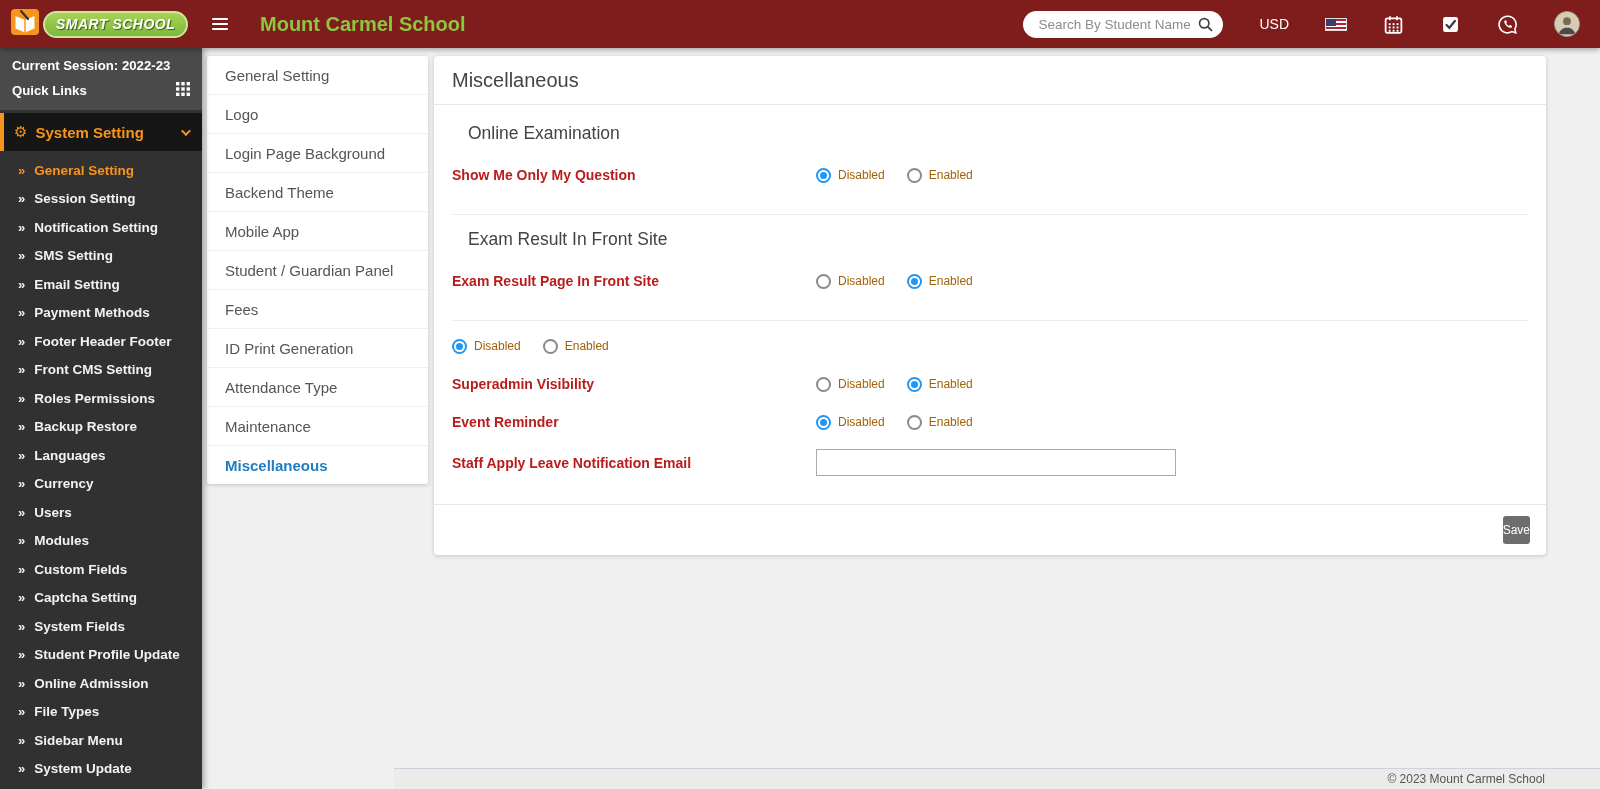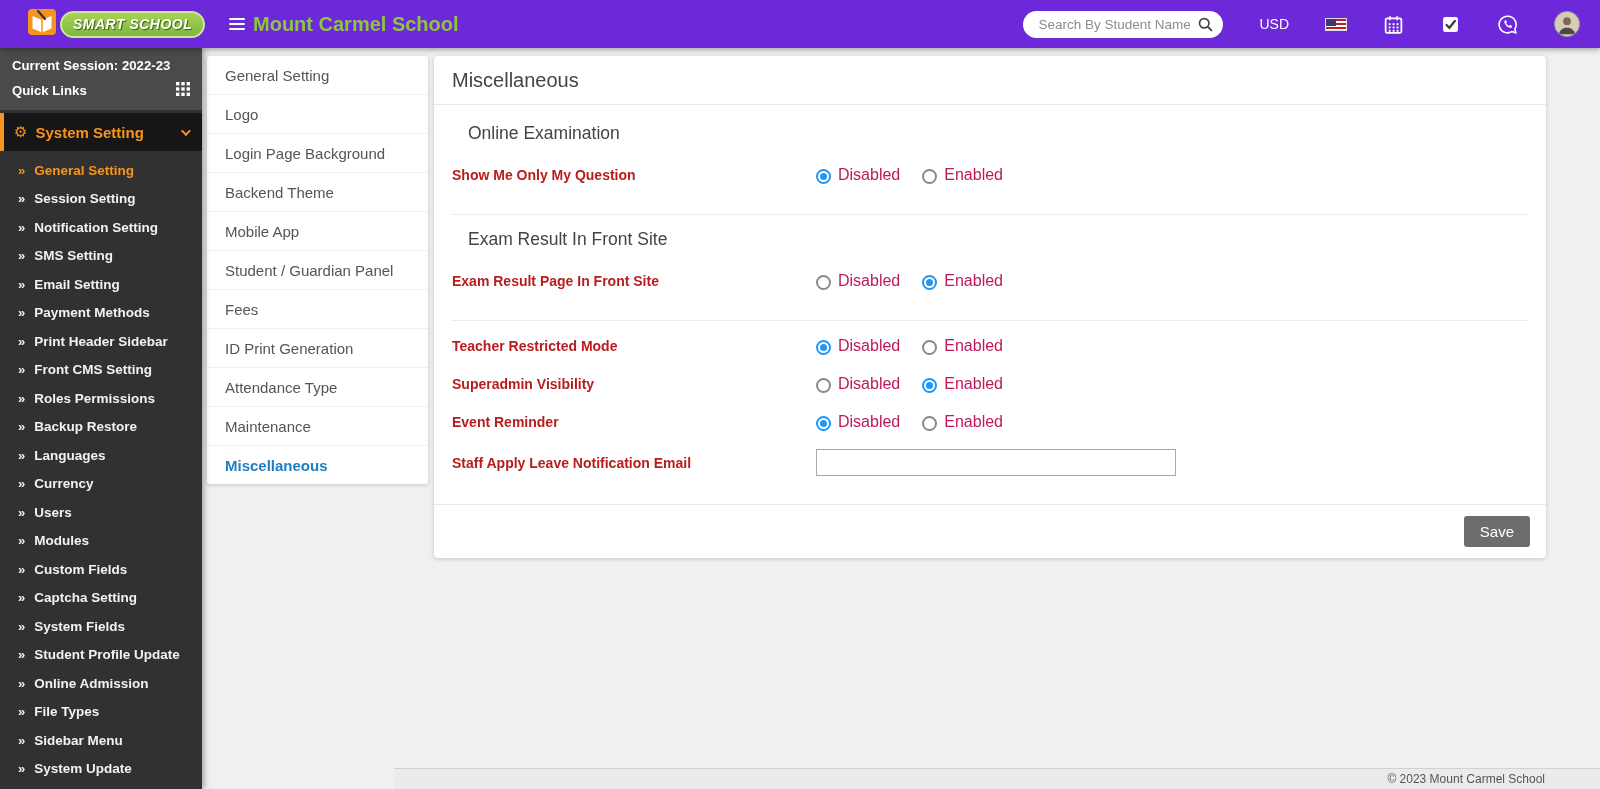--- a/index.html
+++ b/index.html
@@ -1,28 +1,28 @@
 <!DOCTYPE html>
 <html><head>
 <meta charset="utf-8">
 <style>
   * { margin:0; padding:0; box-sizing:border-box; }
   html,body { width:1600px; height:789px; overflow:hidden; }
   body { font-family:"Liberation Sans", sans-serif; background:#f0f0f0; position:relative; }
 
   
-  .header { position:absolute; top:0; left:0; right:0; height:48px; background:#6d28d9;
-            display:flex; align-items:center; z-index:10; box-shadow:0 2px 5px rgba(0,0,0,.3);padding-left:17px; }
+  .header { position:absolute; top:0; left:0; right:0; height:48px; background:#7f1d1d;
+            display:flex; align-items:center; z-index:10; box-shadow:0 2px 5px rgba(0,0,0,.3); }
   .logo-wrap { width:197px; display:flex; align-items:center; padding-left:10px; flex:0 0 197px; }
   .logo-pill { margin-left:3px; background:linear-gradient(#a8d356,#7cb83d); border:2px solid #cde69c;
                border-radius:14px; padding:3px 11px 4px; color:#fff; font-weight:bold; font-style:italic;
                font-size:14px; letter-spacing:.5px; text-shadow:1px 1px 1px #3c5a14; white-space:nowrap; }
   .hamburger { margin-left:15px; display:flex; flex-direction:column; gap:2.5px; cursor:pointer; }
   .hamburger i { display:block; width:16px; height:2.5px; background:#fff; border-radius:1px; }
-  .app-title { margin-left:8px; color:#8dc63f; font-size:20px; font-weight:bold; }
+  .app-title { margin-left:32px; color:#8dc63f; font-size:20px; font-weight:bold; }
   .header-right { margin-left:auto; display:flex; align-items:center; gap:36px; padding-right:20px; }
   .search-box { position:relative; }
   .search-box input { width:200px; height:27px; border:none; border-radius:14px; padding:0 32px 0 15px;
                       font-size:13.5px; color:#555; outline:none; background:#fff; font-family:"Liberation Sans",sans-serif; }
   .search-box input::placeholder { color:#8d8d8d; }
   .search-ic { position:absolute; right:9px; top:5px; cursor:pointer; }
   .currency { color:#fff; font-weight:normal; font-size:14px; cursor:pointer; }
   .hicon { display:flex; align-items:center; cursor:pointer; }
   .flag { width:22px; height:13px; position:relative; border:1px solid #ddd;
           background:repeating-linear-gradient(#b22234 0 2px,#fff 2px 4px); }
@@ -59,33 +59,33 @@
   .subnav-item.active { color:#1f7ec2; font-weight:bold; }
 
   .main-card { position:absolute; left:237px; top:8px; width:1112px; background:#fff; border-radius:4px;
                box-shadow:0 1px 4px rgba(0,0,0,.18); }
   .card-title { font-size:20px; color:#444; padding:13px 18px 12px; border-bottom:1px solid #e8e8e8; }
   .card-body { padding:6px 18px 2px; }
   .section-title { font-size:17.5px; color:#444; margin:12px 16px 20px; }
   .form-row { display:flex; align-items:center; margin-bottom:16px; min-height:22px; }
   .form-label { width:364px; font-size:14px; font-weight:bold; color:#b91c1c; flex:0 0 364px; }
   .radio-group { display:flex; align-items:center; gap:22px; }
-  .radio-option { display:flex; align-items:flex-end; gap:7px; font-size:16px; color:#be185d; cursor:pointer; }
+  .radio-option { display:flex; align-items:flex-start; gap:7px; font-size:12px; color:#a16207; cursor:pointer; }
   .radio { width:15px; height:15px; border-radius:50%; border:2px solid #8a8a8a; background:#fff;
            position:relative; flex:0 0 15px; }
   .radio.checked { border-color:#2196f3; }
   .radio.checked::after { content:""; position:absolute; left:2px; top:2px; right:2px; bottom:2px;
                           border-radius:50%; background:#2196f3; }
   .hr-line { border:none; border-top:1px solid #ececec; margin:28px 0 14px; }
   .email-input { width:360px; height:27px; border:1px solid #a9a9a9; padding:0 8px; font-size:14px;
                  color:#333; outline:none; font-family:"Liberation Sans",sans-serif; }
   .card-footer { border-top:1px solid #e8e8e8; padding:11px 16px; display:flex; justify-content:flex-end;
                  margin-top:10px; }
-  .save-btn { background:#6d6d6d; color:#fff; border:none; border-radius:3px; padding:7px 16px;
-              font-size:15px; cursor:pointer; font-family:"Liberation Sans",sans-serif; }
+  .save-btn { background:#6d6d6d; color:#fff; border:none; border-radius:3px; padding:7px 0;
+              font-size:12px; cursor:pointer; font-family:"Liberation Sans",sans-serif; }
 
   .footer { position:absolute; left:197px; right:0; bottom:0; height:21px; background:#ebebeb;
             border-top:1px solid #ccd2dc; display:flex; align-items:center; justify-content:flex-end;
             padding-right:55px; font-size:12px; color:#555; }
 </style>
 </head>
 <body>
 
 <div class="header">
   <div class="logo-wrap">
@@ -206,21 +206,21 @@
     <li class="menu-item">
         <span class="chev">»</span>
         <span>Email Setting</span>
       </li>
     <li class="menu-item">
         <span class="chev">»</span>
         <span>Payment Methods</span>
       </li>
     <li class="menu-item">
         <span class="chev">»</span>
-        <span>Print Header Sidebar</span>
+        <span>Footer Header Footer</span>
       </li>
     <li class="menu-item">
         <span class="chev">»</span>
         <span>Front CMS Setting</span>
       </li>
     <li class="menu-item">
         <span class="chev">»</span>
         <span>Roles Permissions</span>
       </li>
     <li class="menu-item">
@@ -328,21 +328,20 @@
           <label class="radio-option">
             <span class="radio checked"></span>
             <span>Enabled</span>
           </label>
         </div>
       </div>
 
       <hr class="hr-line">
 
       <div class="form-row">
-        <div class="form-label">Teacher Restricted Mode</div>
         <div class="radio-group">
           <label class="radio-option">
             <span class="radio checked"></span>
             <span>Disabled</span>
           </label>
           <label class="radio-option">
             <span class="radio"></span>
             <span>Enabled</span>
           </label>
         </div>

